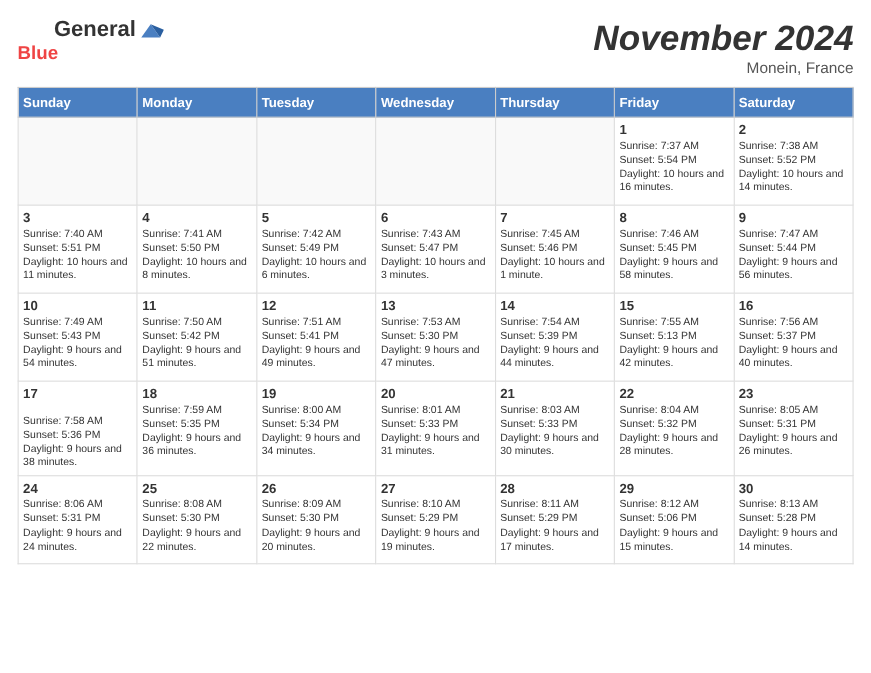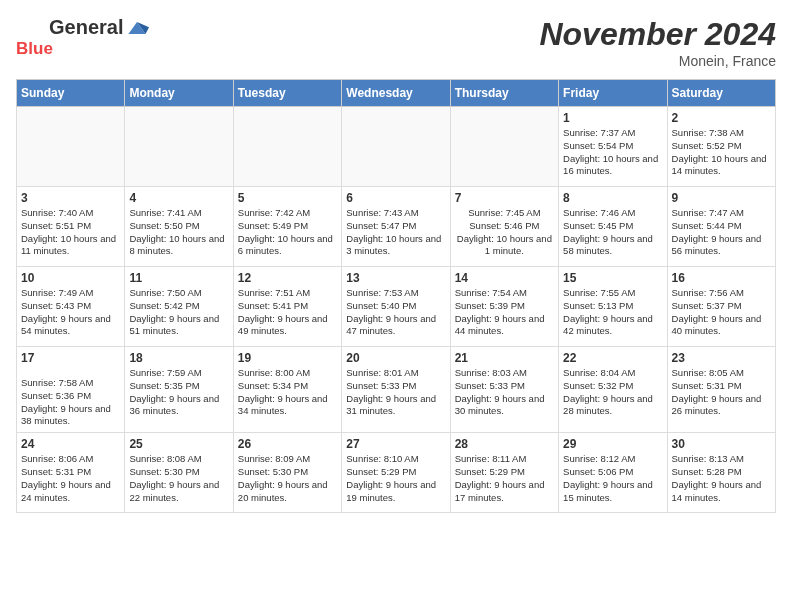--- a/index.html
+++ b/index.html
@@ -164,21 +164,21 @@
 Daylight: 10 hours and 6 minutes.</div>
         </td>
         <td>
           <span class="day-number">6</span>
           <div class="day-info" style="white-space: pre-line;">Sunrise: 7:43 AM
 Sunset: 5:47 PM
 Daylight: 10 hours and 3 minutes.</div>
         </td>
         <td>
           <span class="day-number">7</span>
-          <div class="day-info" style="white-space: pre-line; text-align: center;">Sunrise: 7:45 AM
+          <div class="day-info" style="white-space: pre-line;">Sunrise: 7:45 AM
 Sunset: 5:46 PM
 Daylight: 10 hours and 1 minute.</div>
         </td>
         <td>
           <span class="day-number">8</span>
           <div class="day-info" style="white-space: pre-line;">Sunrise: 7:46 AM
 Sunset: 5:45 PM
 Daylight: 9 hours and 58 minutes.</div>
         </td>
         <td>
@@ -203,21 +203,21 @@
         </td>
         <td>
           <span class="day-number">12</span>
           <div class="day-info" style="white-space: pre-line;">Sunrise: 7:51 AM
 Sunset: 5:41 PM
 Daylight: 9 hours and 49 minutes.</div>
         </td>
         <td>
           <span class="day-number">13</span>
           <div class="day-info" style="white-space: pre-line;">Sunrise: 7:53 AM
-Sunset: 5:40 PM
+Sunset: 5:30 PM
 Daylight: 9 hours and 47 minutes.</div>
         </td>
         <td>
           <span class="day-number">14</span>
           <div class="day-info" style="white-space: pre-line;">Sunrise: 7:54 AM
 Sunset: 5:39 PM
 Daylight: 9 hours and 44 minutes.</div>
         </td>
         <td>
           <span class="day-number">15</span>

